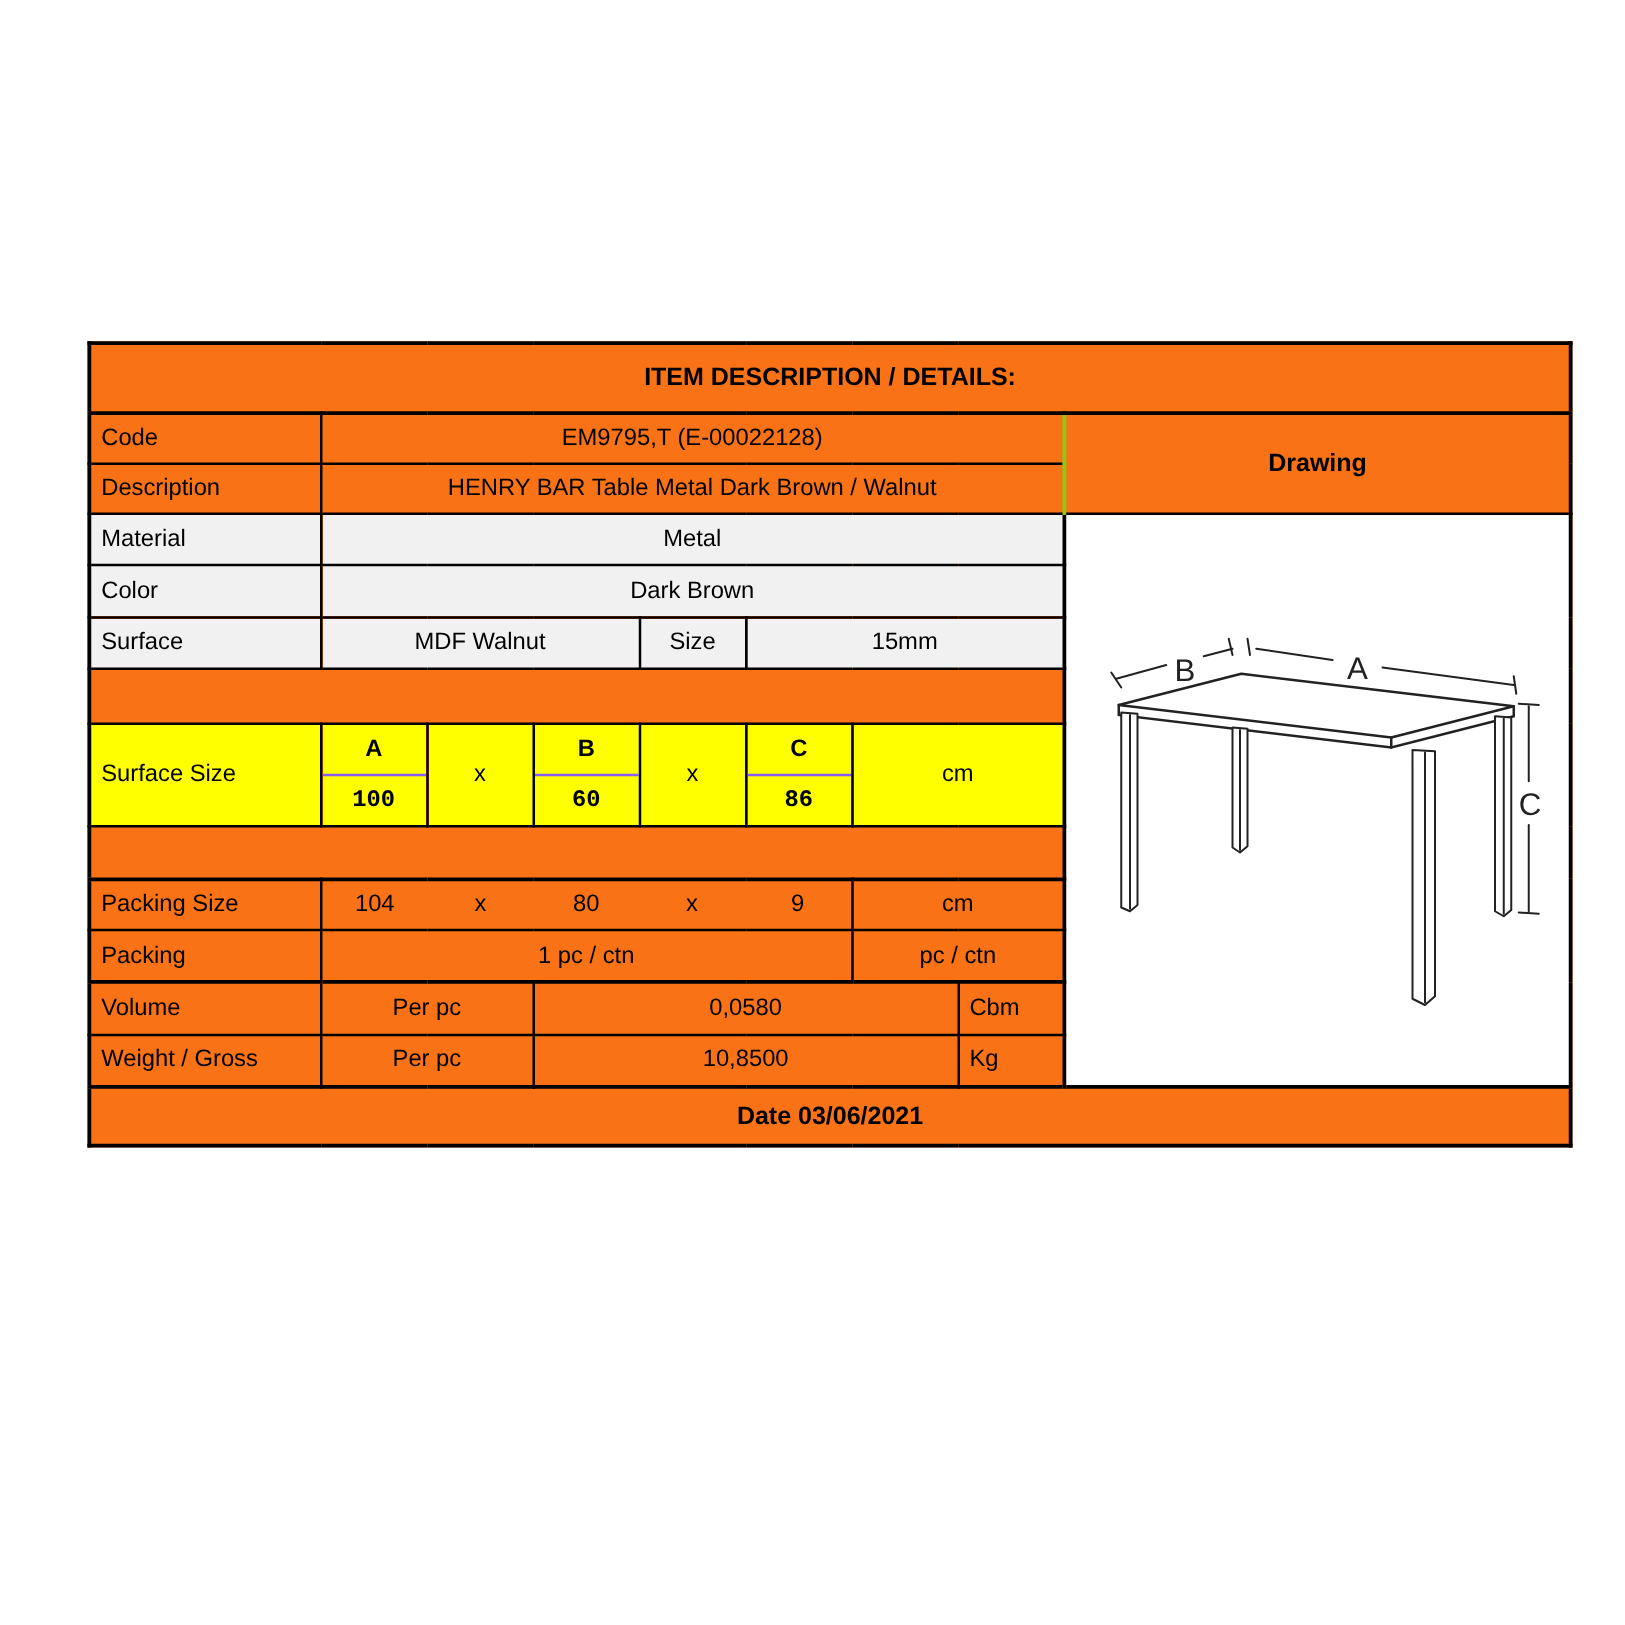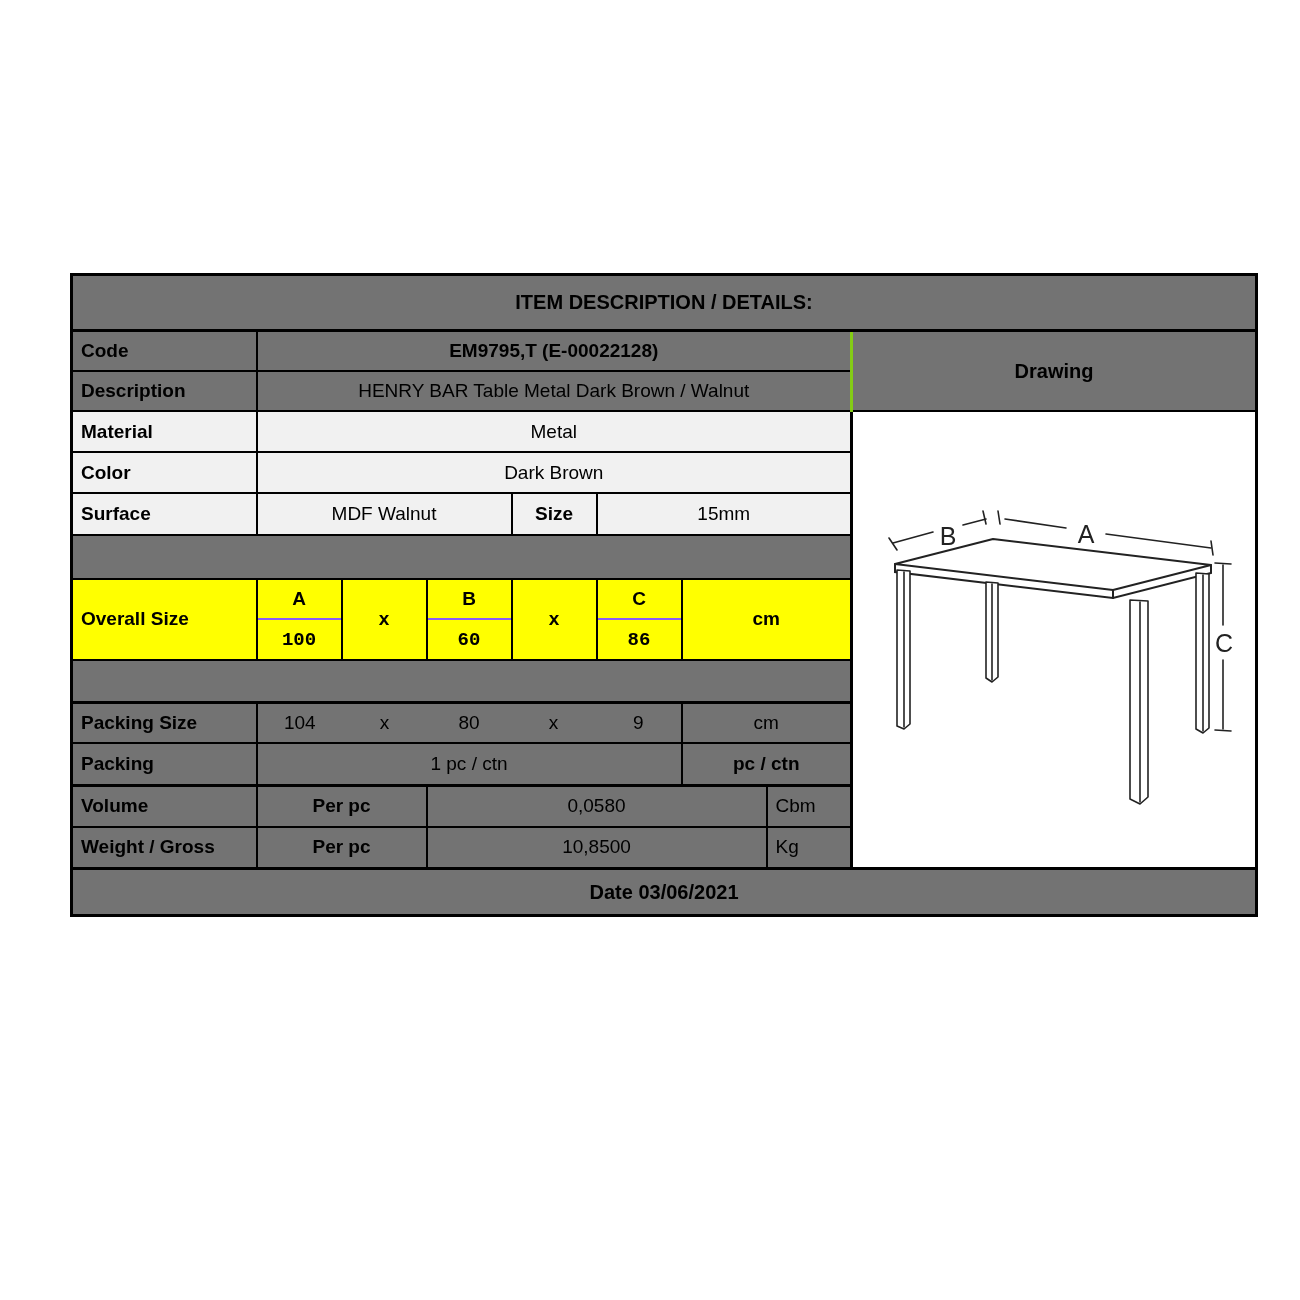--- a/index.html
+++ b/index.html
@@ -4,30 +4,30 @@
 <style>
   html,body{margin:0;padding:0;}
   body{
     width:1300px;height:1300px;background:#ffffff;
     font-family:"Liberation Sans",sans-serif;color:#000;
     position:relative;
   }
   .canvas{position:absolute;left:70px;top:273px;}
   table.sheet{
     border-collapse:collapse;table-layout:fixed;width:1185px;
-    border:3px solid #000;background:#737373;
+    border:3px solid #000;background:#f97316;
   }
   td{
     border:2px solid #000;font-size:19px;padding:0;
     overflow:hidden;vertical-align:middle;
   }
   .hdr{height:53px;font-weight:bold;font-size:20px;text-align:center;border-bottom:3px solid #000;}
-  .lbl{font-weight:bold;text-align:left;padding-left:8px;}
+  .lbl{font-weight:normal;text-align:left;padding-left:8px;}
   .val{text-align:center;}
-  .b{font-weight:bold;margin-left:12px;}
+  .b{font-weight:normal;margin-left:12px;}
   .shade{background:#f1f1f1;}
   .ylw{background:#ffff00;}
   .h40{height:38px;}
   .h41{height:39px;}
   .gap1{height:42px;border-left:2px solid #000;}
   .gap2{height:40px;border-bottom:3px solid #000;}
   .hylw{height:79px;}
   .drawing-title{border-left:3px solid #84cc16;text-align:center;font-weight:bold;font-size:20px;}
   .drawing-cell{border-left:3px solid #000;vertical-align:top;padding:0;background:#fff;}
   .stack{display:flex;flex-direction:column;height:79px;}
@@ -127,21 +127,21 @@
       <td colspan="3" class="val shade h41">MDF Walnut</td>
       <td class="val b shade h41">Size</td>
       <td colspan="3" class="val shade h41">15mm</td>
     </tr>
 
     <tr>
           <td colspan="8" class="gap1"></td>
         </tr>
 
     <tr>
-      <td class="lbl ylw hylw">Overall Size</td>
+      <td class="lbl ylw hylw">Surface Size</td>
       <td class="ylw hylw">
         <div class="stack">
           <div>A</div>
           <div>100</div>
         </div>
       </td>
       <td class="val b ylw hylw">x</td>
       <td class="ylw hylw">
         <div class="stack">
           <div>B</div>

